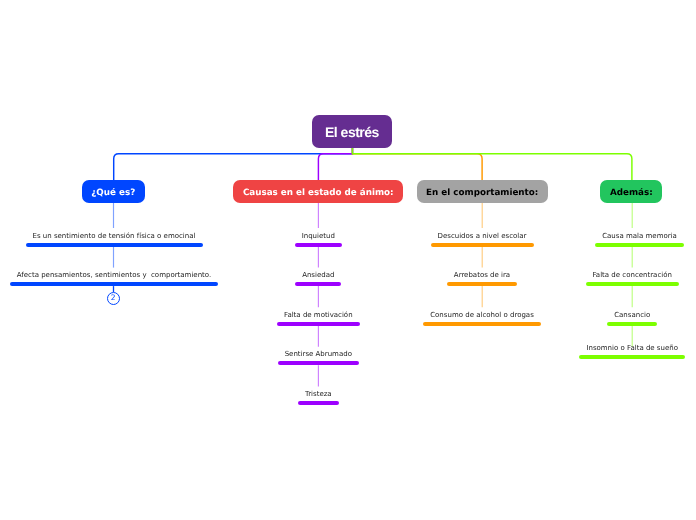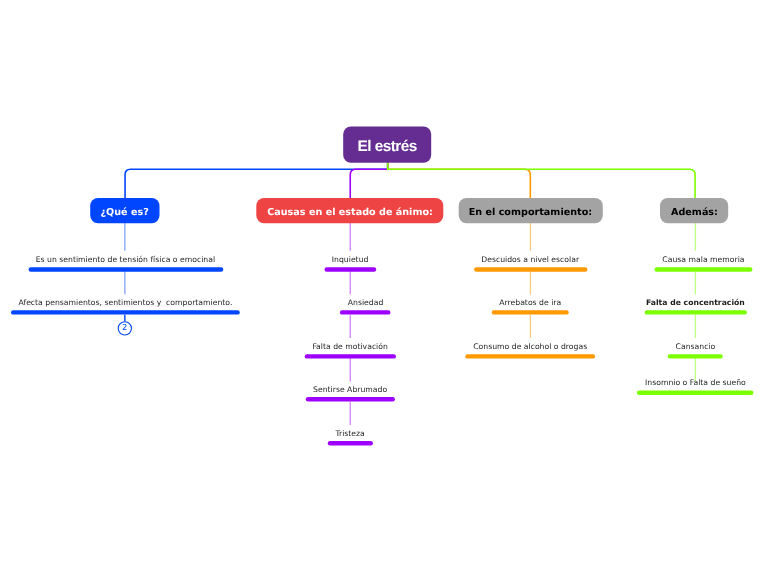--- a/index.html
+++ b/index.html
@@ -69,21 +69,21 @@
   </div>
   <div class="badge" id="n-b0-badge" style="color: rgb(0, 70, 255); left: 106.7px; top: 291.7px;">2</div>
 
   <div class="node branch" id="n-b1" style="background: #ef4444; color: rgb(255, 255, 255); top: 179.5px; height: 23px; left: 233.3px;">
     <span>Causas en el estado de ánimo:</span>
   </div>
   <div class="leaf" id="n-b1-c0" style="left: 294.8px; top: 230.5px;">
     <div class="leaf-label">Inquietud</div>
     <div class="leaf-bar" style="width: 47px; background: rgb(157, 0, 255);"></div>
   </div>
-  <div class="leaf" id="n-b1-c1" style="left: 295.3px; top: 270.1px; margin-left: 14px;">
+  <div class="leaf" id="n-b1-c1" style="left: 295.3px; top: 270.1px;">
     <div class="leaf-label">Ansiedad</div>
     <div class="leaf-bar" style="width: 46px; background: rgb(157, 0, 255);"></div>
   </div>
   <div class="leaf" id="n-b1-c2" style="left: 276.8px; top: 309.7px;">
     <div class="leaf-label">Falta de motivación</div>
     <div class="leaf-bar" style="width: 83px; background: rgb(157, 0, 255);"></div>
   </div>
   <div class="leaf" id="n-b1-c3" style="left: 277.8px; top: 349.3px; text-align: right;">
     <div class="leaf-label">Sentirse Abrumado</div>
     <div class="leaf-bar" style="width: 81px; background: rgb(157, 0, 255);"></div>
@@ -102,28 +102,28 @@
   </div>
   <div class="leaf" id="n-b2-c1" style="left: 447px; top: 270.1px;">
     <div class="leaf-label">Arrebatos de ira</div>
     <div class="leaf-bar" style="width: 70px; background: rgb(255, 153, 0);"></div>
   </div>
   <div class="leaf" id="n-b2-c2" style="left: 423px; top: 309.7px;">
     <div class="leaf-label">Consumo de alcohol o drogas</div>
     <div class="leaf-bar" style="width: 118px; background: rgb(255, 153, 0);"></div>
   </div>
 
-  <div class="node branch" id="n-b3" style="background: #a3a3a3; color: rgb(0, 0, 0); top: 179.5px; height: 23px; left: 600.4px;">
+  <div class="node branch" id="n-b3" style="background: #22c55e; color: rgb(0, 0, 0); top: 179.5px; height: 23px; left: 600.4px;">
     <span>Además:</span>
   </div>
   <div class="leaf" id="n-b3-c0" style="left: 595px; top: 230.5px;">
     <div class="leaf-label">Causa mala memoria</div>
     <div class="leaf-bar" style="width: 89px; background: rgb(124, 255, 0);"></div>
   </div>
-  <div class="leaf" id="n-b3-c1" style="left: 585.7px; top: 270.1px; font-weight: bold;">
+  <div class="leaf" id="n-b3-c1" style="left: 585.7px; top: 270.1px;">
     <div class="leaf-label">Falta de concentración</div>
     <div class="leaf-bar" style="width: 93px; background: rgb(124, 255, 0);"></div>
   </div>
   <div class="leaf" id="n-b3-c2" style="left: 607.2px; top: 309.7px;">
     <div class="leaf-label">Cansancio</div>
     <div class="leaf-bar" style="width: 50px; background: rgb(124, 255, 0);"></div>
   </div>
   <div class="leaf" id="n-b3-c3" style="left: 579.2px; top: 343px;">
     <div class="leaf-label">Insomnio o Falta de sueño</div>
     <div class="leaf-bar" style="width: 106px; background: rgb(124, 255, 0);"></div>

